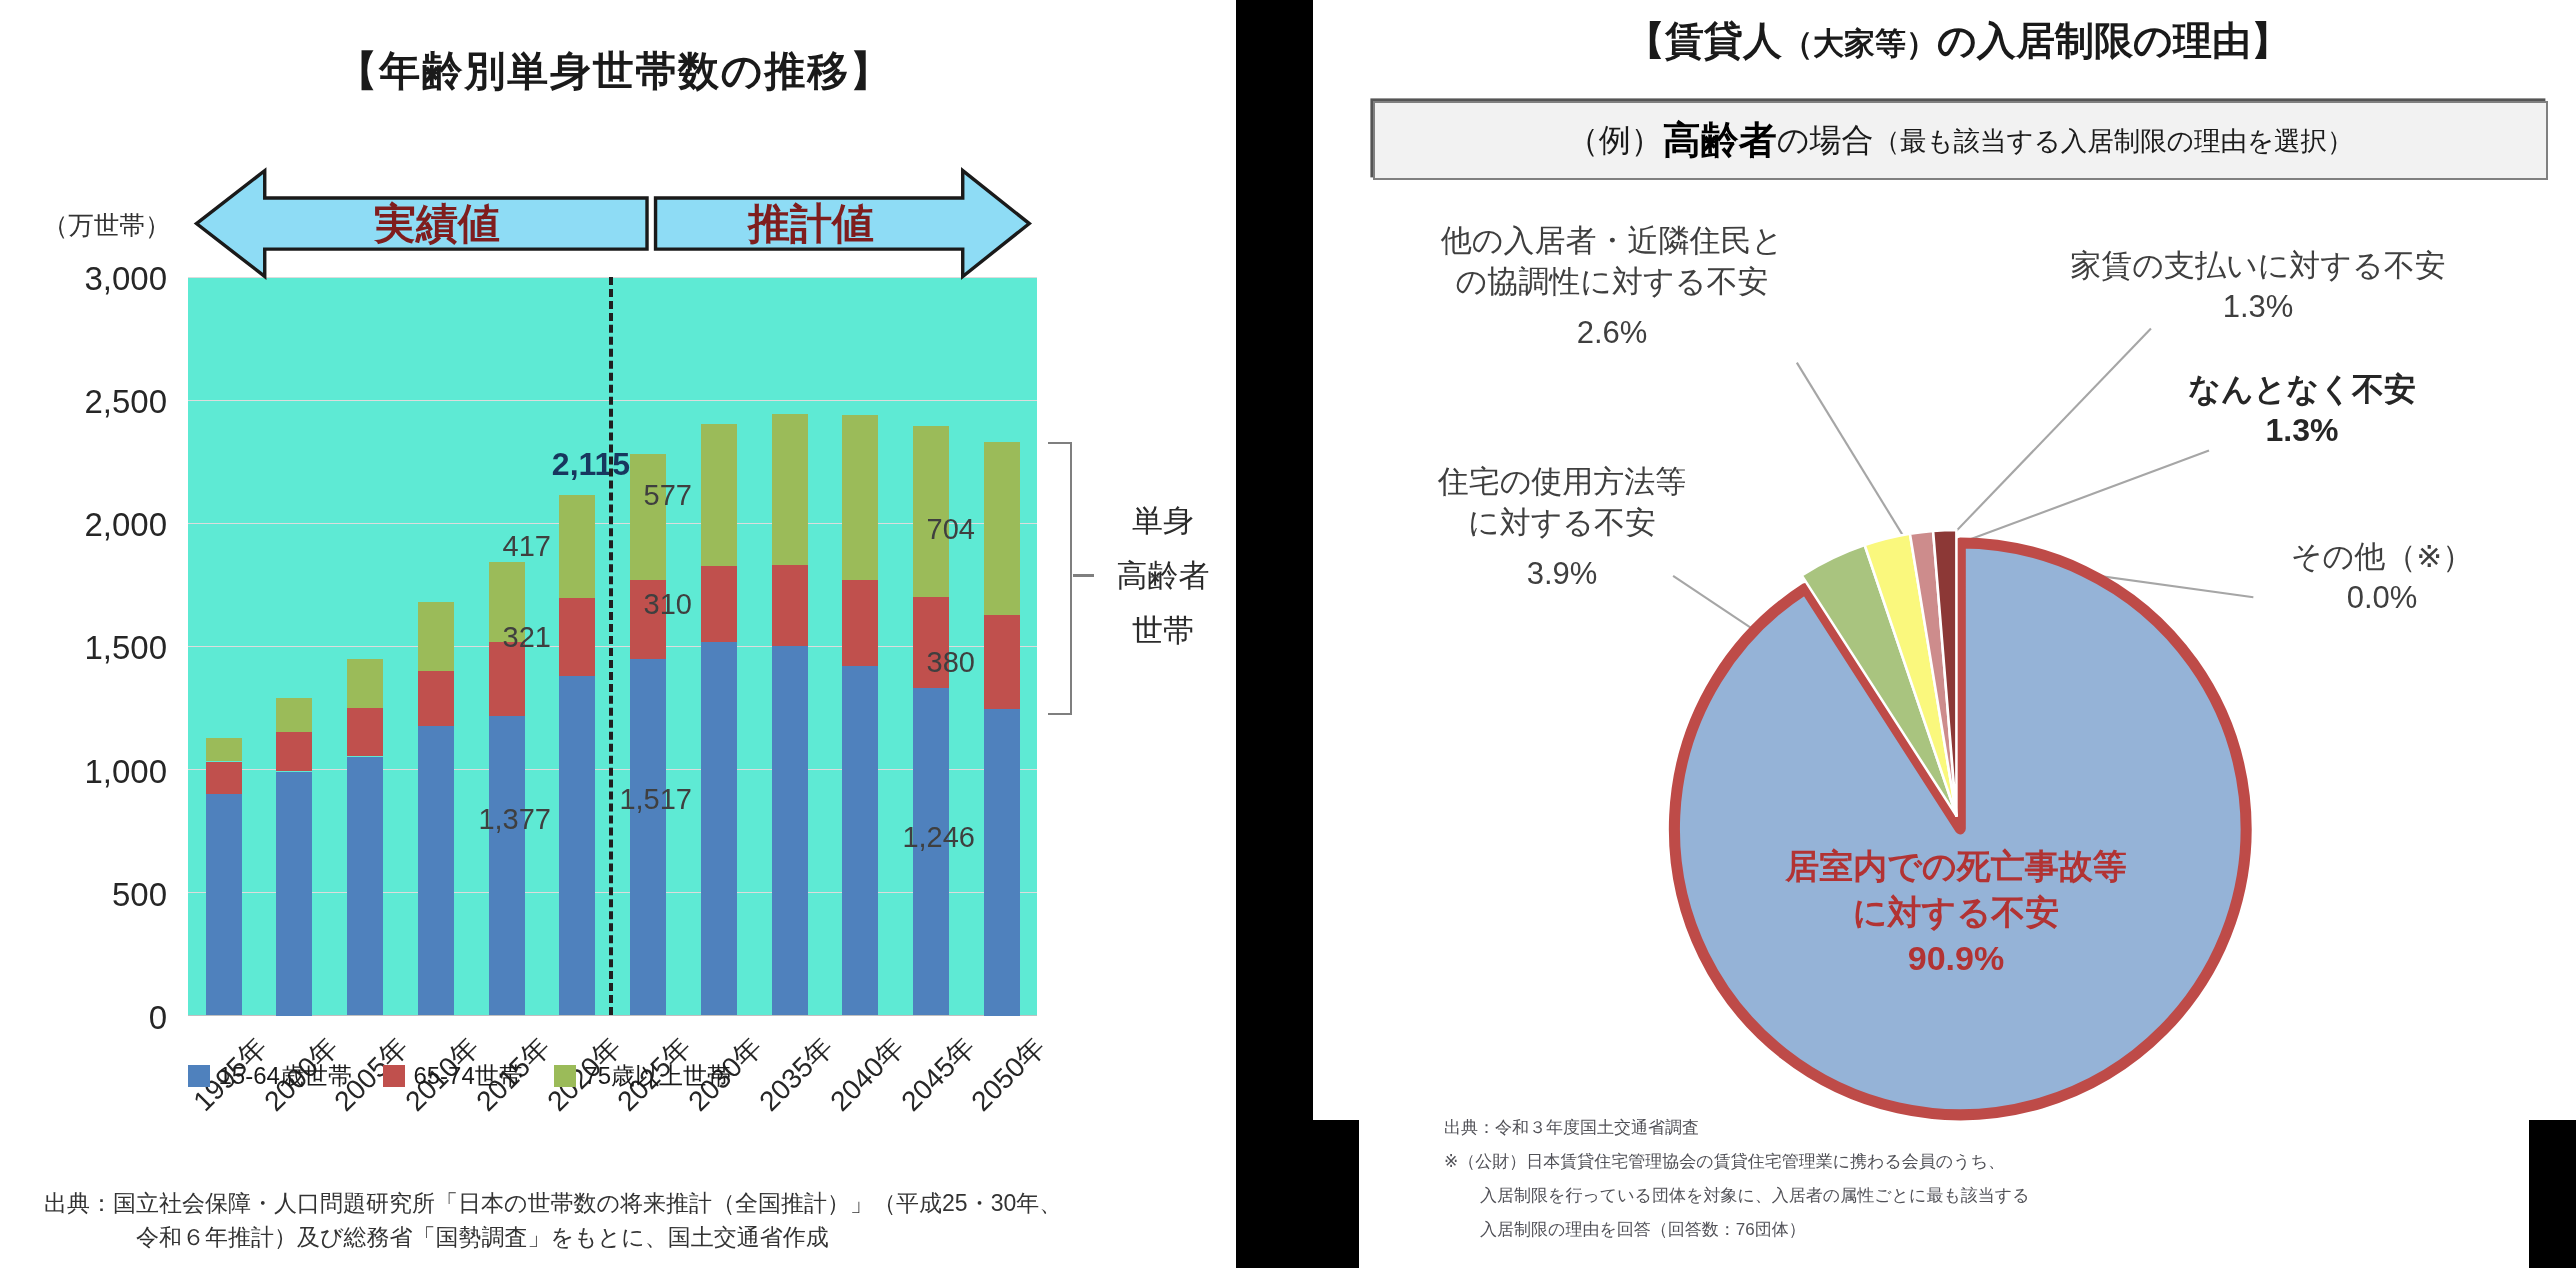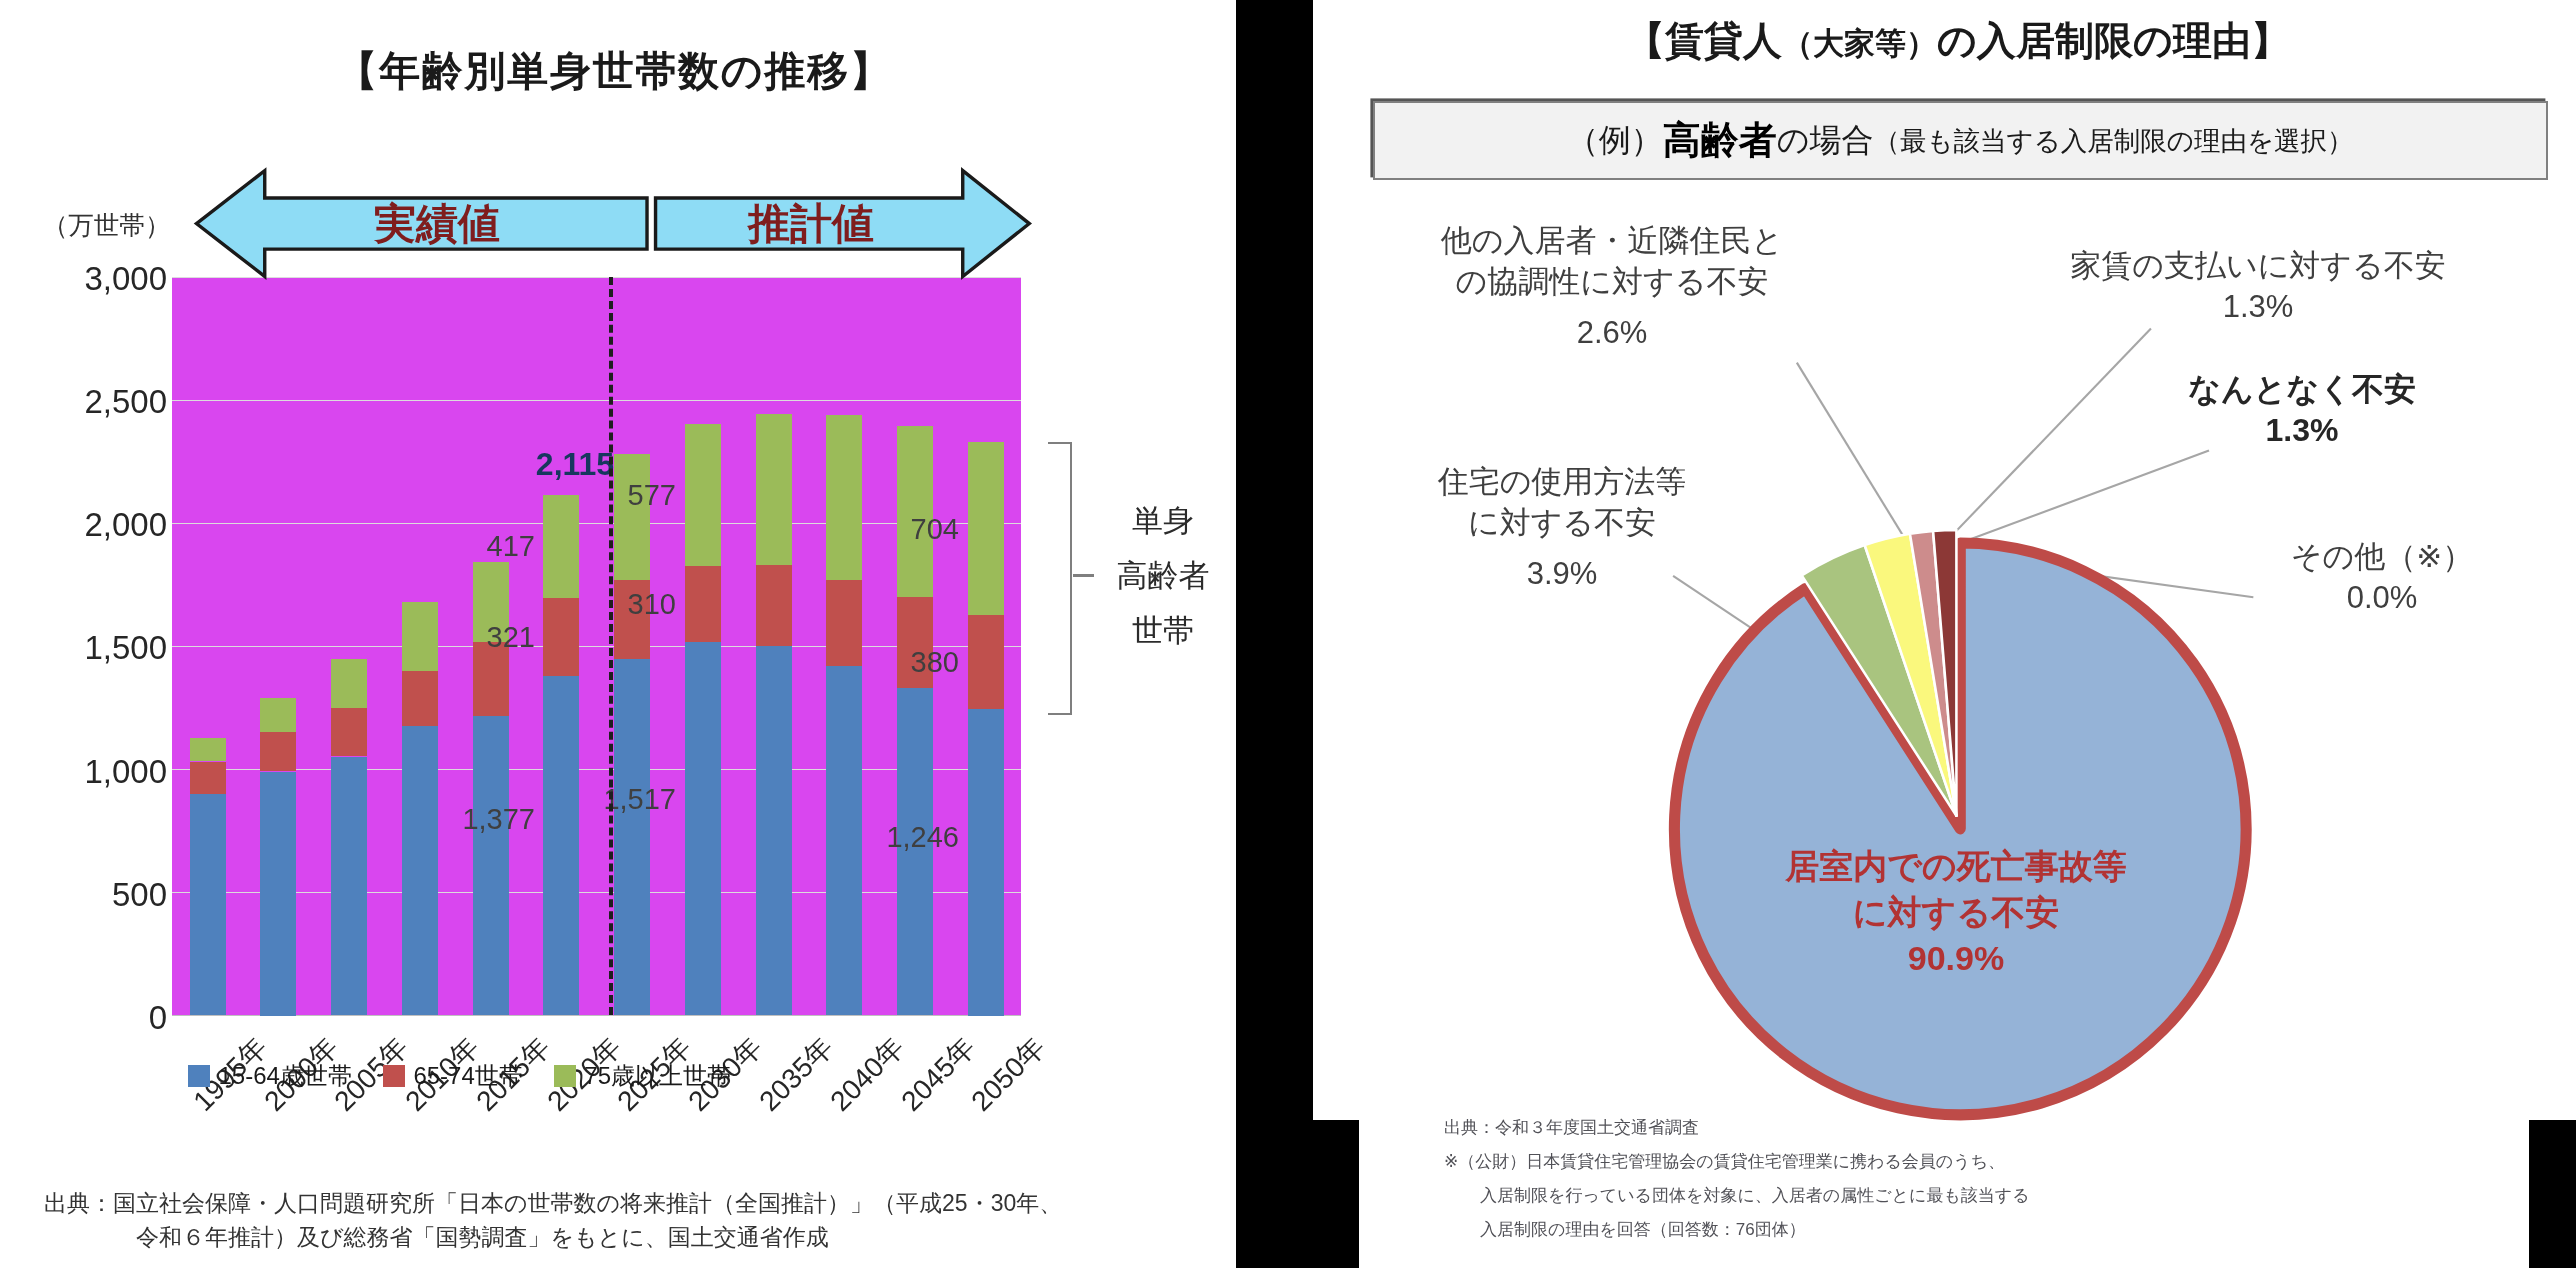--- a/index.html
+++ b/index.html
@@ -5,21 +5,21 @@
   html,body{margin:0;padding:0;}
   body{
     width:2576px;height:1268px;position:relative;overflow:hidden;background:#ffffff;
     font-family:"Liberation Sans","DejaVu Sans",sans-serif;color:#262626;
   }
   .abs{position:absolute;}
   
   #left-panel{left:0;top:0;width:1236px;height:1268px;}
   #left-title{left:128px;top:44px;width:973px;text-align:center;font-size:41px;font-weight:bold;color:#1a1a1a;letter-spacing:1.7px;}
   #y-unit{left:8.5px;top:208px;width:162px;text-align:right;font-size:25.6px;color:#333;}
-  #plot-area{left:172px;top:277px;width:849px;height:738px;background:#d946ef;}
+  #plot-area{left:188px;top:277px;width:849px;height:738px;background:#5eead4;}
   .gridline{position:absolute;left:0;width:100%;height:0;border-top:1.7px solid #DCDCDC;}
   .gridline.base{border-top:1.7px solid #C0C0C0;}
   .ytick{position:absolute;left:0;width:167px;text-align:right;font-size:33px;color:#262626;}
   .bar-seg{position:absolute;}
   .seg-label{position:absolute;font-size:29px;color:#3f3f3f;white-space:nowrap;transform:translate(-100%,-50%);}
   .total-label{position:absolute;font-size:32px;font-weight:600;color:#17375E;white-space:nowrap;transform:translate(-50%,-100%);}
   .xlabel{position:absolute;font-size:28px;color:#262626;white-space:nowrap;transform:rotate(-45deg) translateX(-100%);transform-origin:0 0;}
   #divider-line{left:609px;top:277px;height:738px;width:0;border-left:4.3px dashed #1f1f1f;}
   #arrow-svg{left:0;top:0;width:1236px;height:1268px;pointer-events:none;}
   .arrow-text{position:absolute;font-size:42px;font-weight:bold;color:#7f1d1d;transform:translate(-50%,-50%);white-space:nowrap;}

